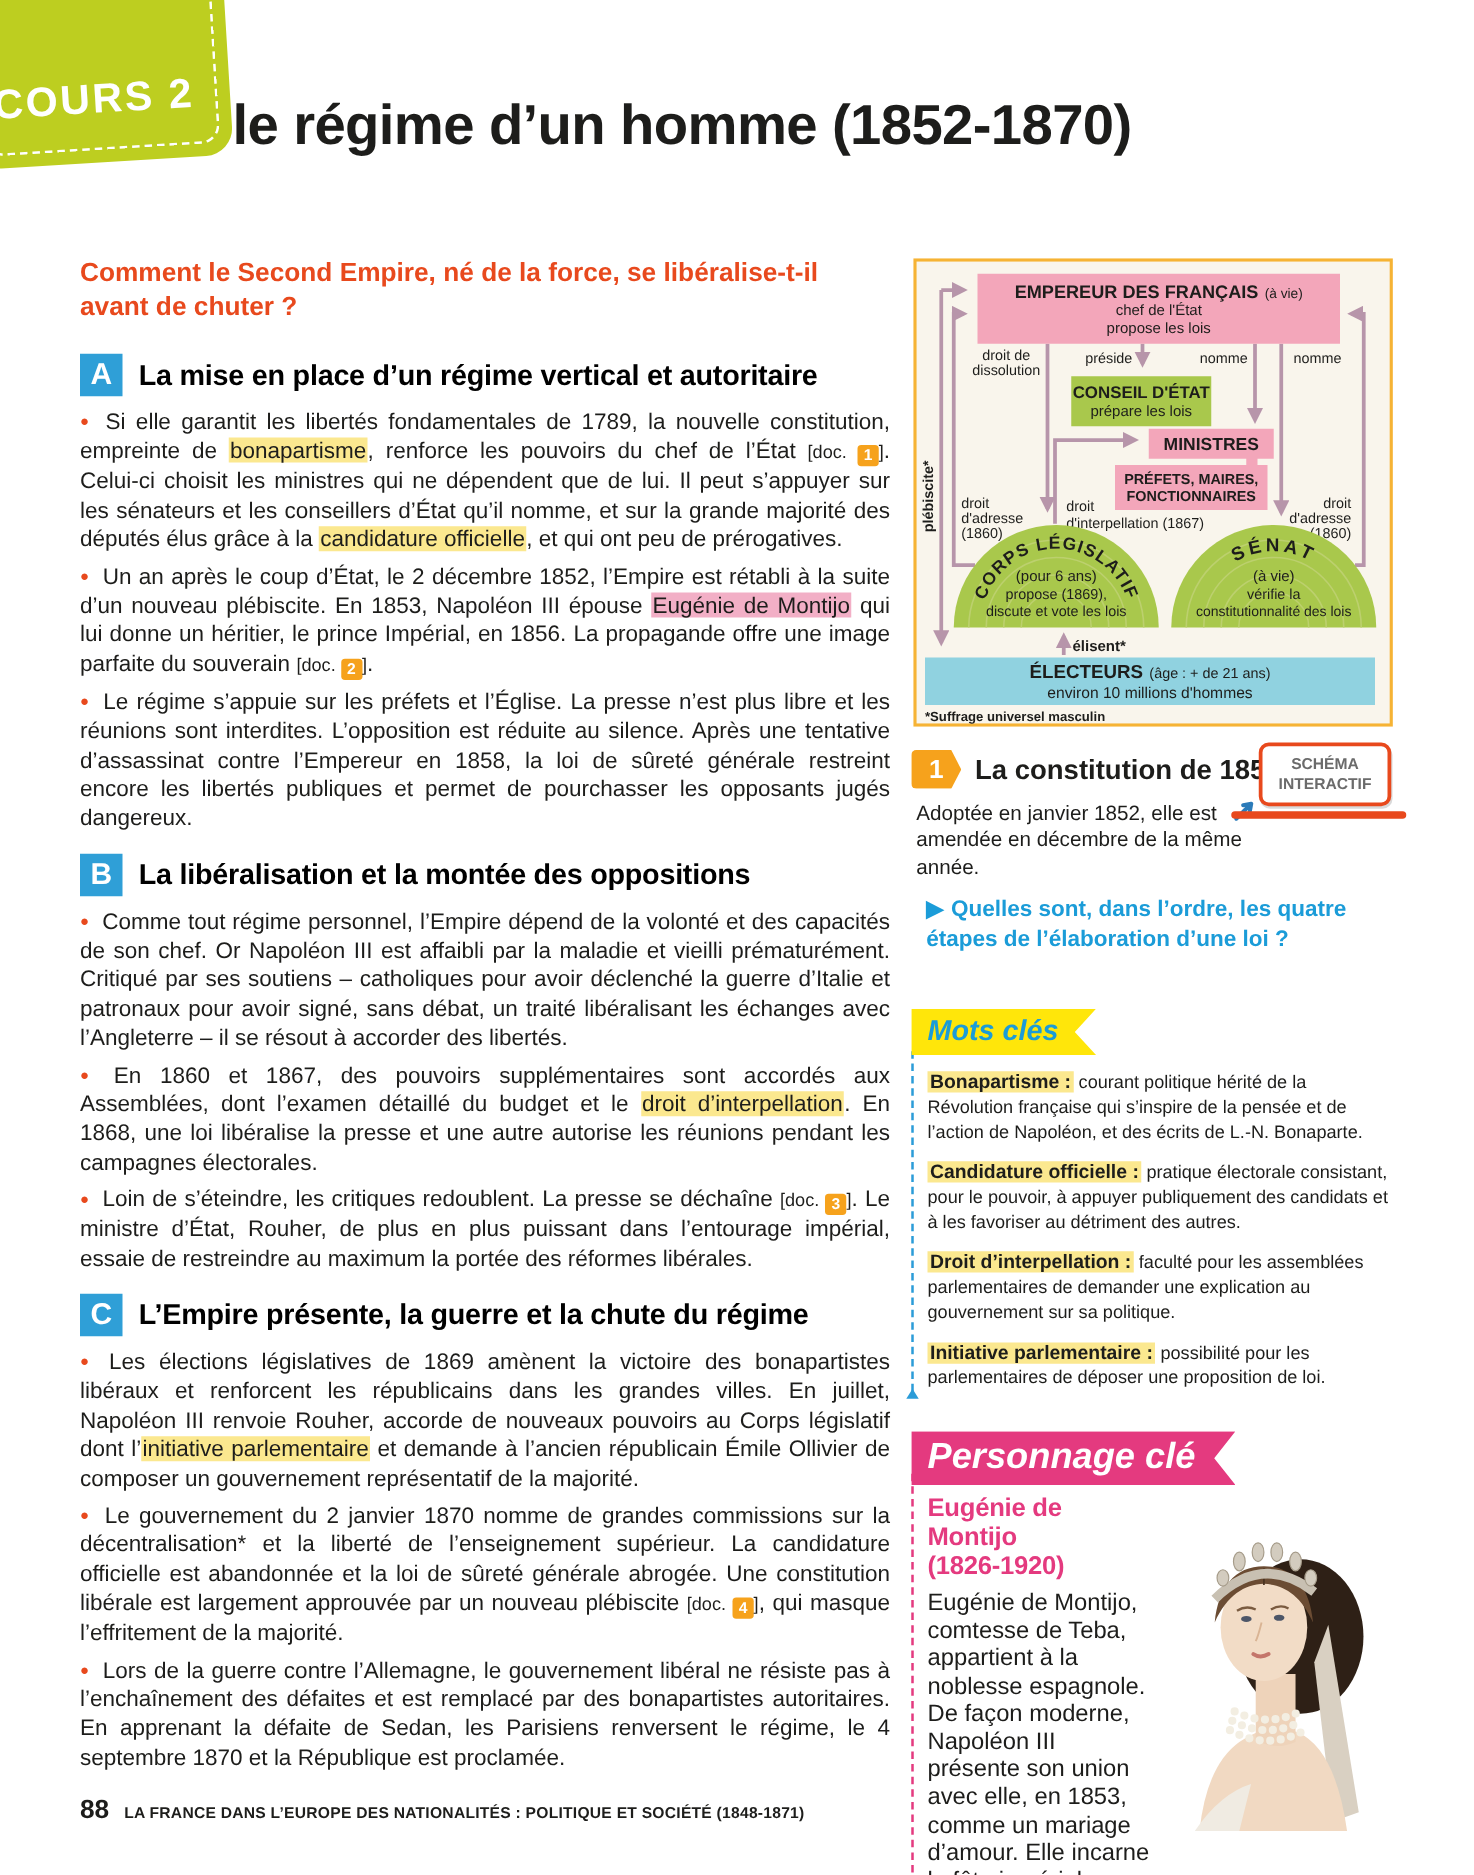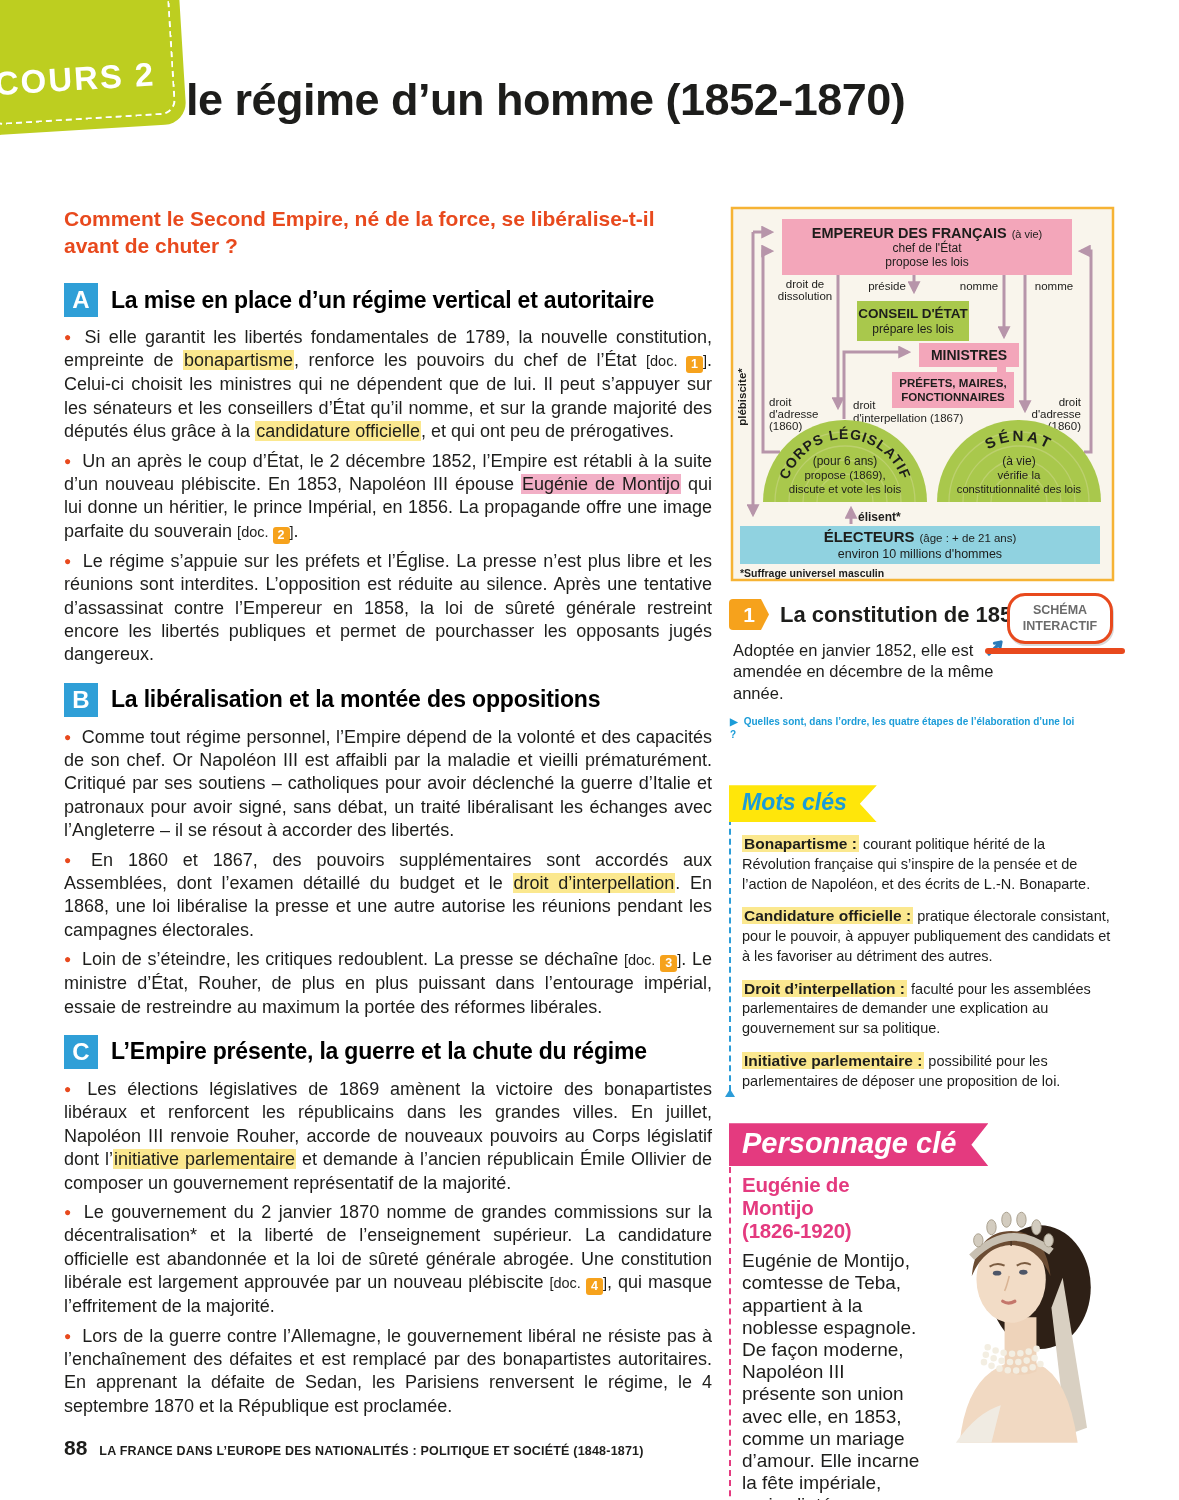--- a/index.html
+++ b/index.html
@@ -64,28 +64,28 @@
   .doc1{position:relative;margin-top:8px;}
   .doc1-head{display:flex;align-items:center;gap:11px;}
   .doc1-num{
     width:40px;height:31px;background:#f6a21c;color:#fff;font-weight:bold;font-size:21px;
     display:flex;align-items:center;justify-content:center;
     clip-path:polygon(0 0,80% 0,100% 50%,80% 100%,0 100%);border-radius:4px 0 0 4px;
   }
   .doc1-title{font-size:22px;font-weight:bold;}
   .schema-wrap{position:absolute;right:4px;top:-6px;width:106px;}
   .schema-btn{
-    border:3px solid #e8491d;border-radius:18px;background:#fff;color:#6b6b6b;
+    border:3px solid #e8491d;border-radius:8px;background:#fff;color:#6b6b6b;
     font-weight:bold;font-size:12.5px;text-align:center;padding:6px 2px;line-height:1.3;
     box-shadow:1px 2px 0 rgba(0,0,0,0.15);cursor:pointer;
   }
   .schema-underline{position:absolute;right:-12px;top:100%;margin-top:4px;width:140px;height:6px;background:#e8491d;border-radius:3px;}
   .schema-cursor{position:absolute;left:-20px;bottom:-12px;}
   .doc1-caption{margin:10px 4px 0;width:300px;font-size:16.5px;line-height:1.3;}
-  .doc1-question{margin:11px 1px 0;width:345px;color:#1b9cd8;font-weight:bold;font-size:10px;line-height:1.3;}
+  .doc1-question{margin:11px 12px 0;width:345px;color:#1b9cd8;font-weight:bold;font-size:18px;line-height:1.3;}
   .q-arrow{margin-right:6px;}
   
   .keybox{position:relative;margin-top:44px;padding-left:13px;}
   .keybox::before{content:"";position:absolute;left:0;top:34px;bottom:0;border-left:2px dashed #2b9cd8;}
   .keybox::after{content:"";position:absolute;left:-4px;bottom:-6px;border:5px solid transparent;border-bottom:8px solid #2b9cd8;}
   .kb-banner{
     position:relative;left:-13px;display:inline-block;background:#ffe60a;color:#1b9cd8;
     font-weight:bold;font-style:italic;font-size:23px;padding:4px 30px 6px 13px;
     clip-path:polygon(0 0,100% 0,calc(100% - 17px) 50%,100% 100%,0 100%);
   }

